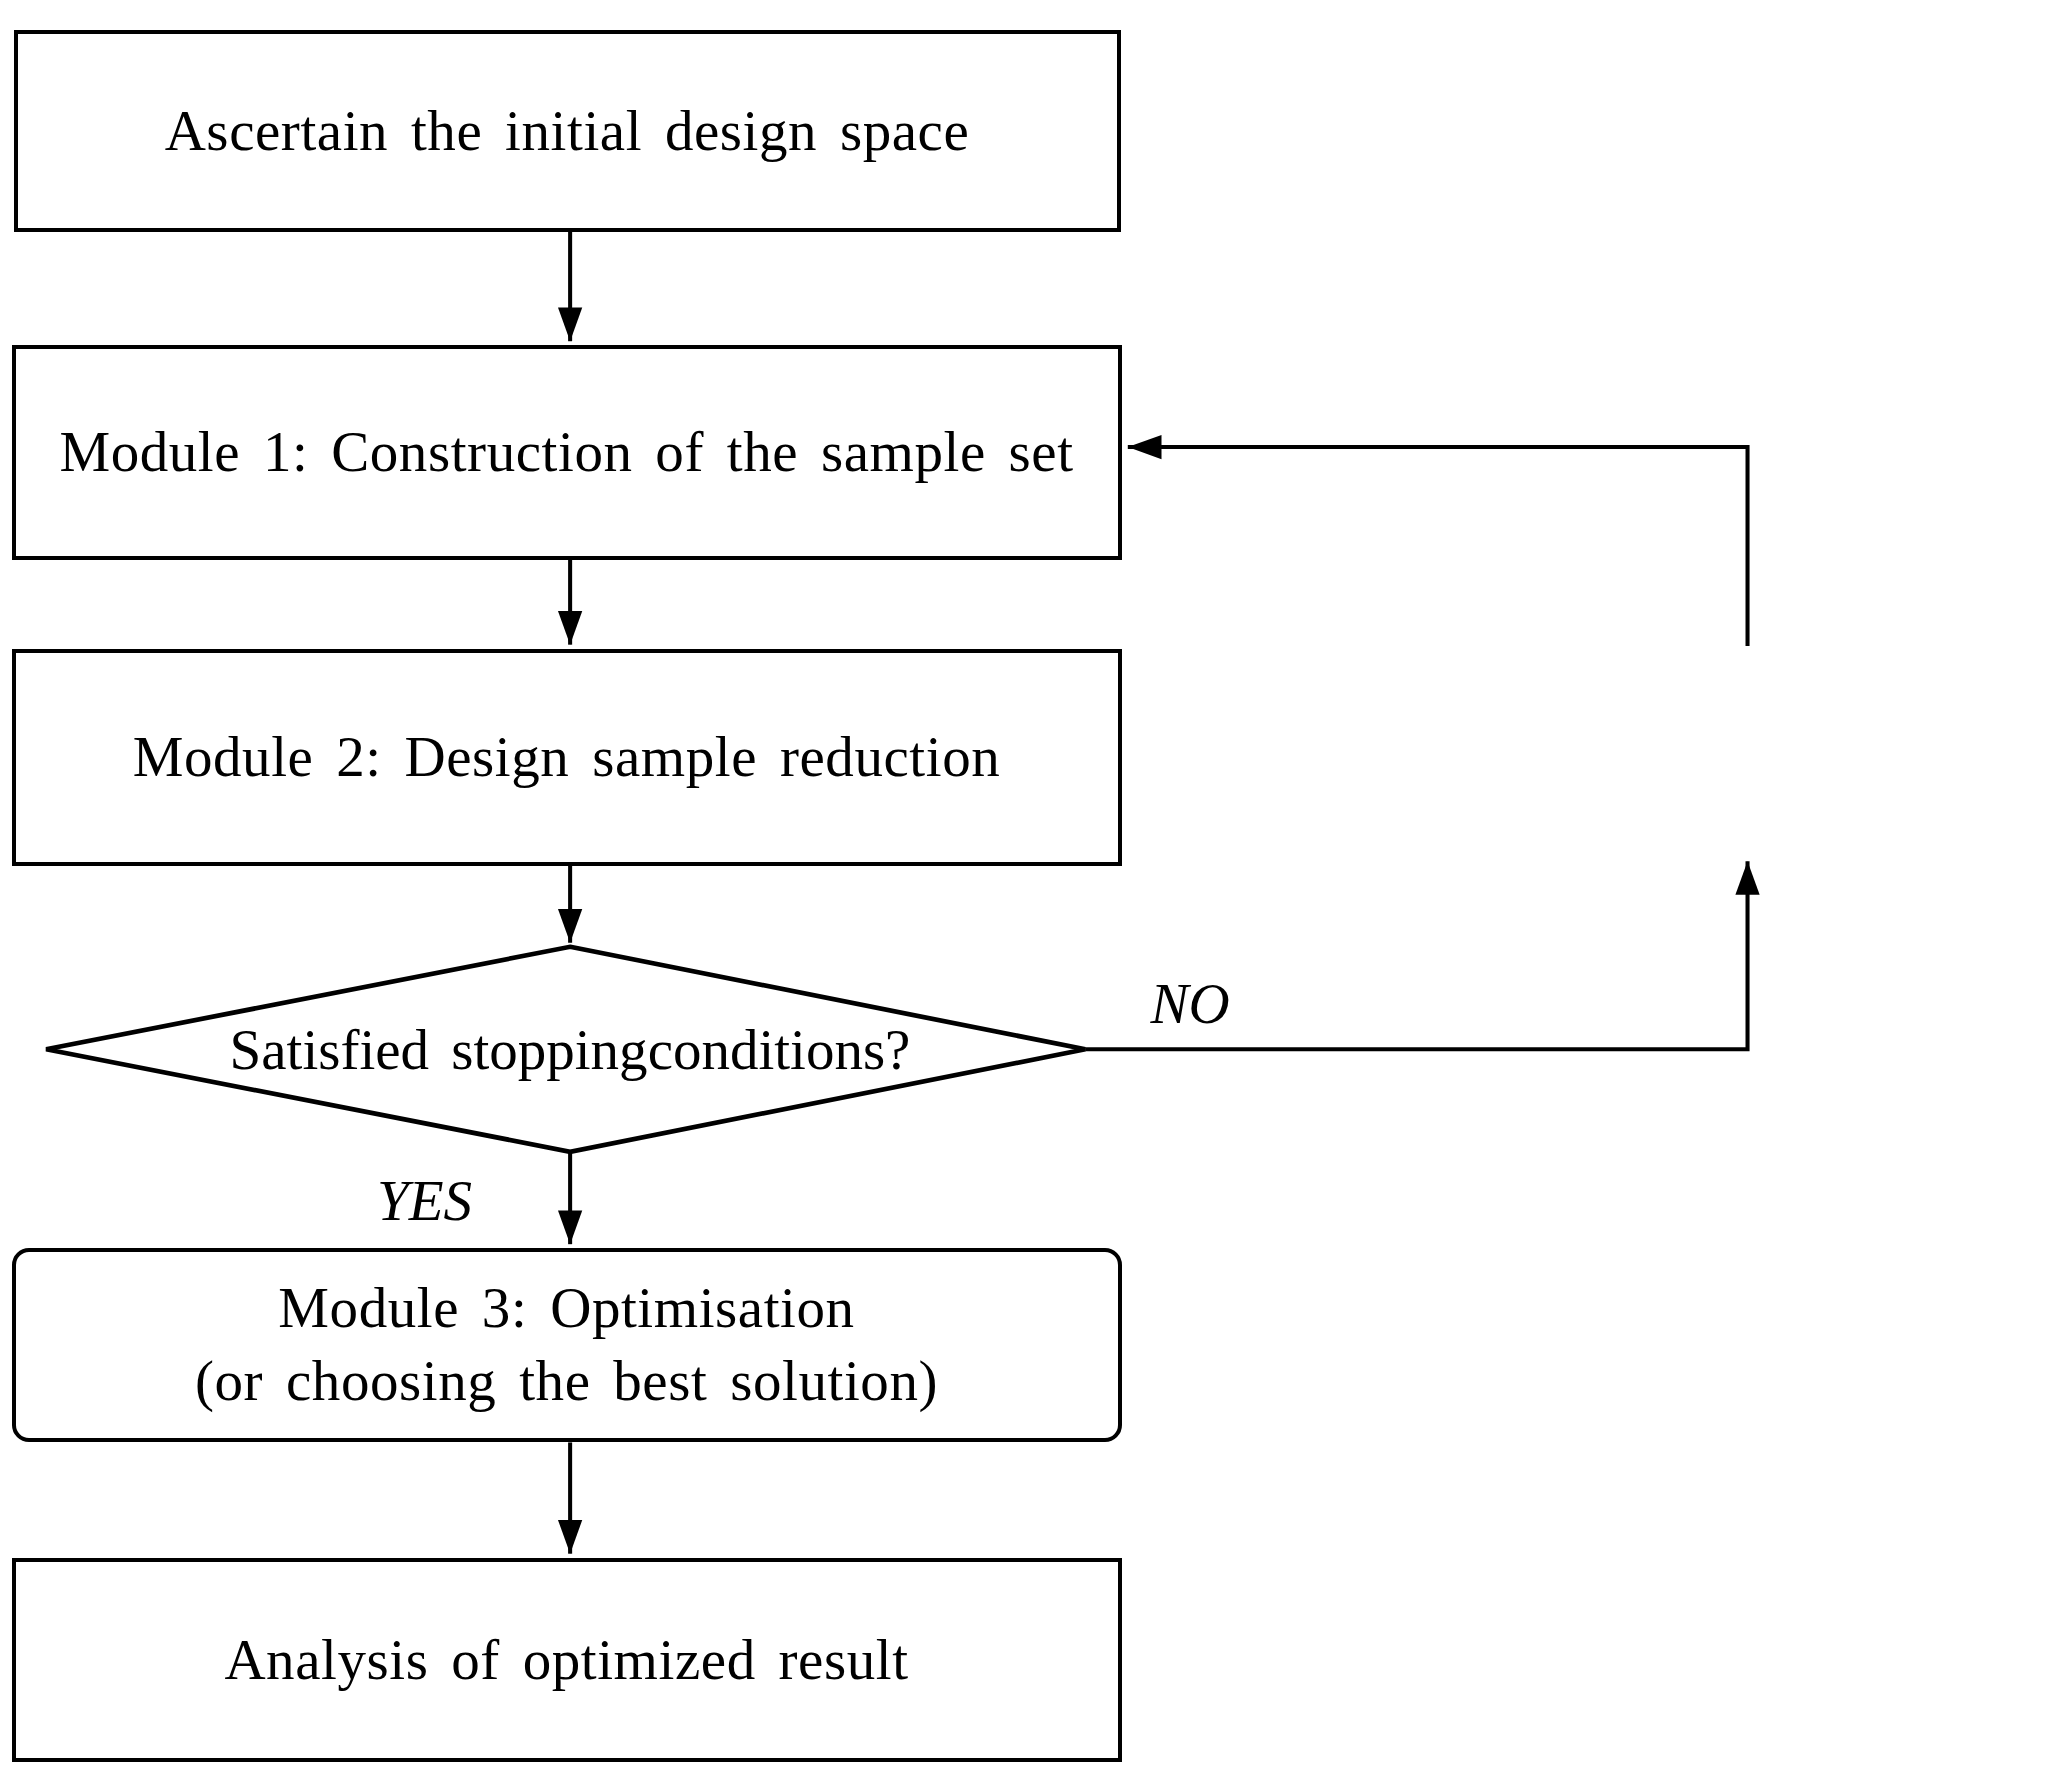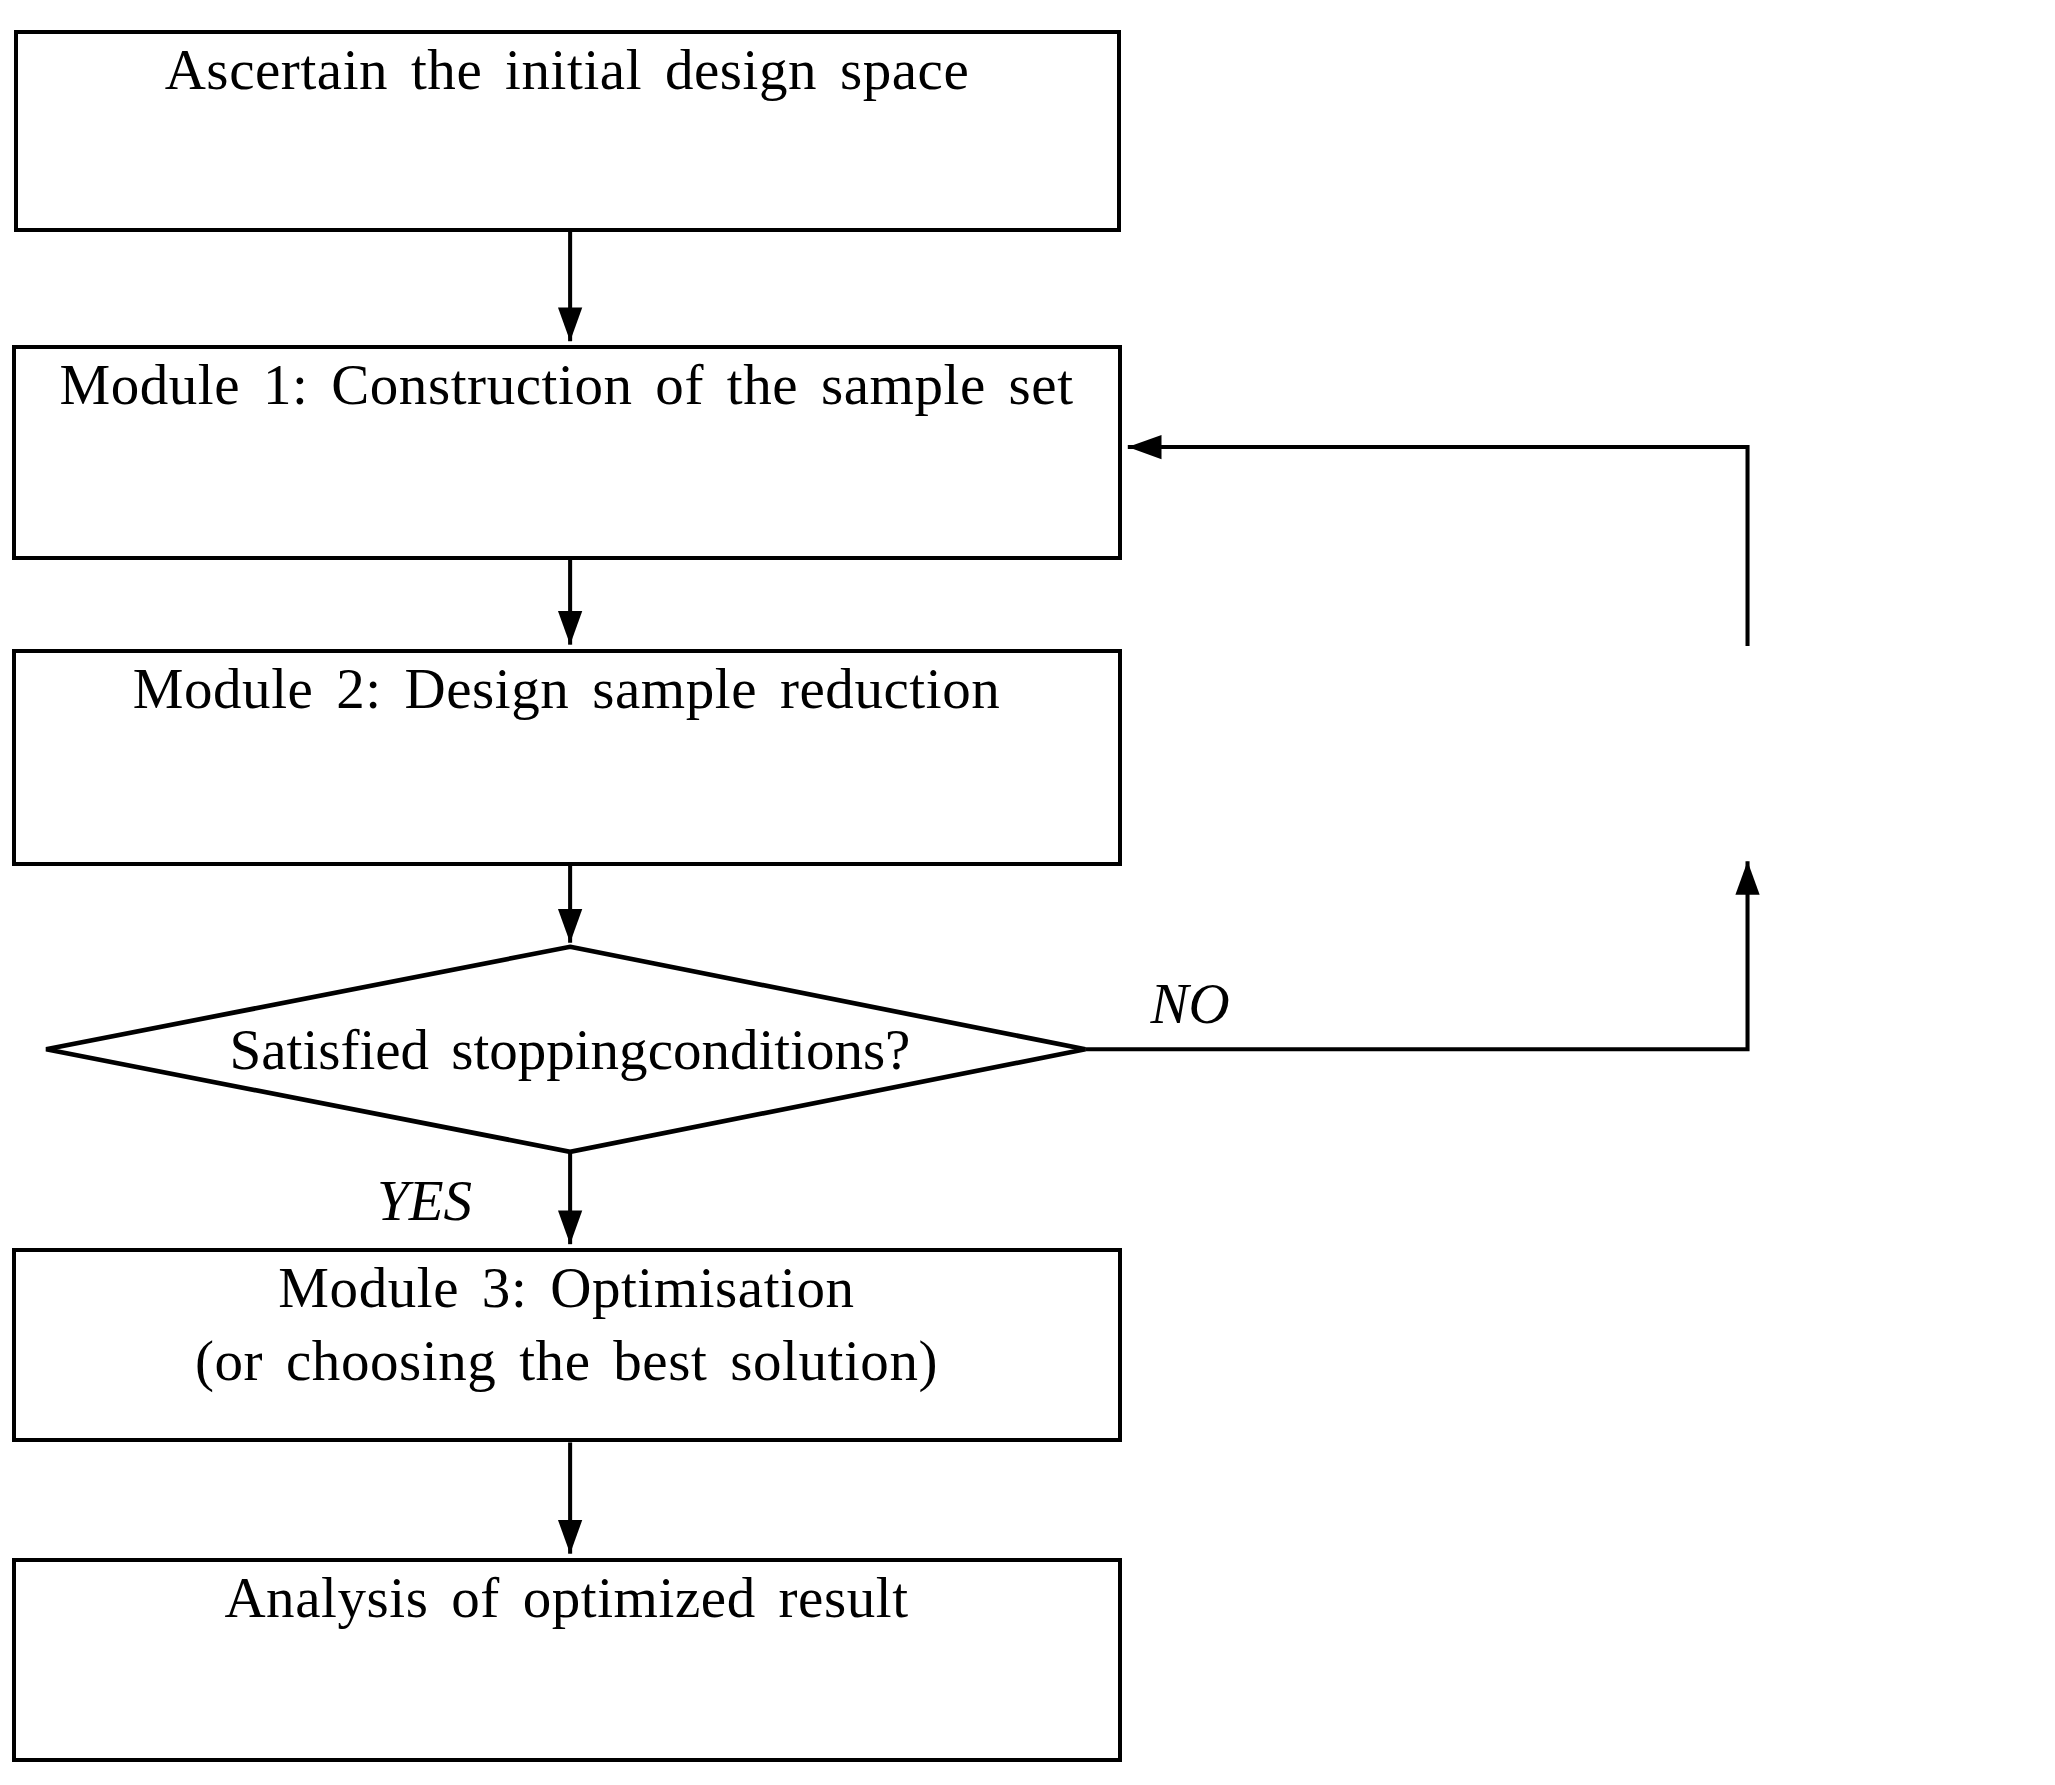--- a/index.html
+++ b/index.html
@@ -35,31 +35,31 @@
     stroke-width: 7;
   }
   .node {
     position: absolute;
     box-sizing: border-box;
     border: 4.7px solid #000000;
     background: #ffffff;
     display: flex;
     flex-direction: column;
     align-items: center;
-    justify-content: flex-start;
+    justify-content: center;
     text-align: center;
     font-size: 57px;
     line-height: 1.28;
     word-spacing: 0.14em;
     letter-spacing: 0.01em;
   }
   .node-ascertain { left: 13.5px;   top: 30px;   width: 1107px; height: 202px; }
   .node-module1   { left: 11.5px;   top: 345px;  width: 1110px; height: 215px; }
   .node-module2   { left: 11.5px;   top: 649px;  width: 1110px; height: 217px; }
-  .node-module3   { left: 11.5px;   top: 1248px; width: 1110px; height: 194px; }
+  .node-module3   { left: 11.5px;   top: 1248px; width: 1110px; height: 194px; border-radius: 17px; }
   .node-analysis  { left: 11.5px;   top: 1558px; width: 1110px; height: 204px; }
   .node-inherit   { left: 1454px; top: 646px;  width: 588px;  height: 211px; }
   .diamond-label {
     position: absolute;
     left: 199px;
     top: 961px;
     width: 742px;
     height: 177px;
     display: flex;
     align-items: center;

